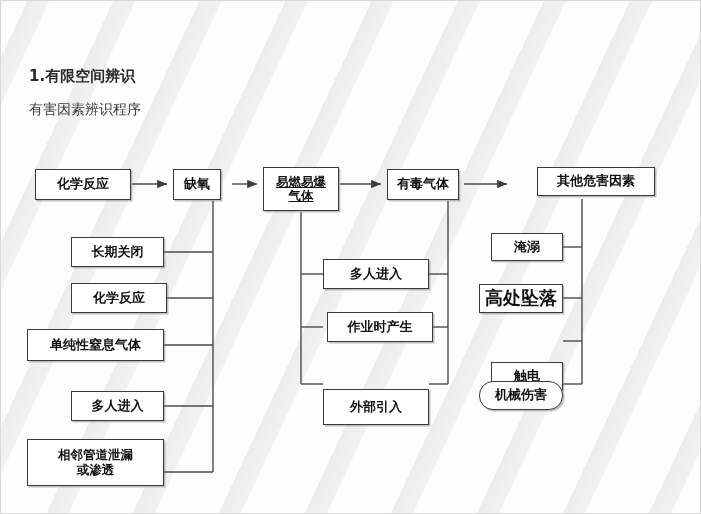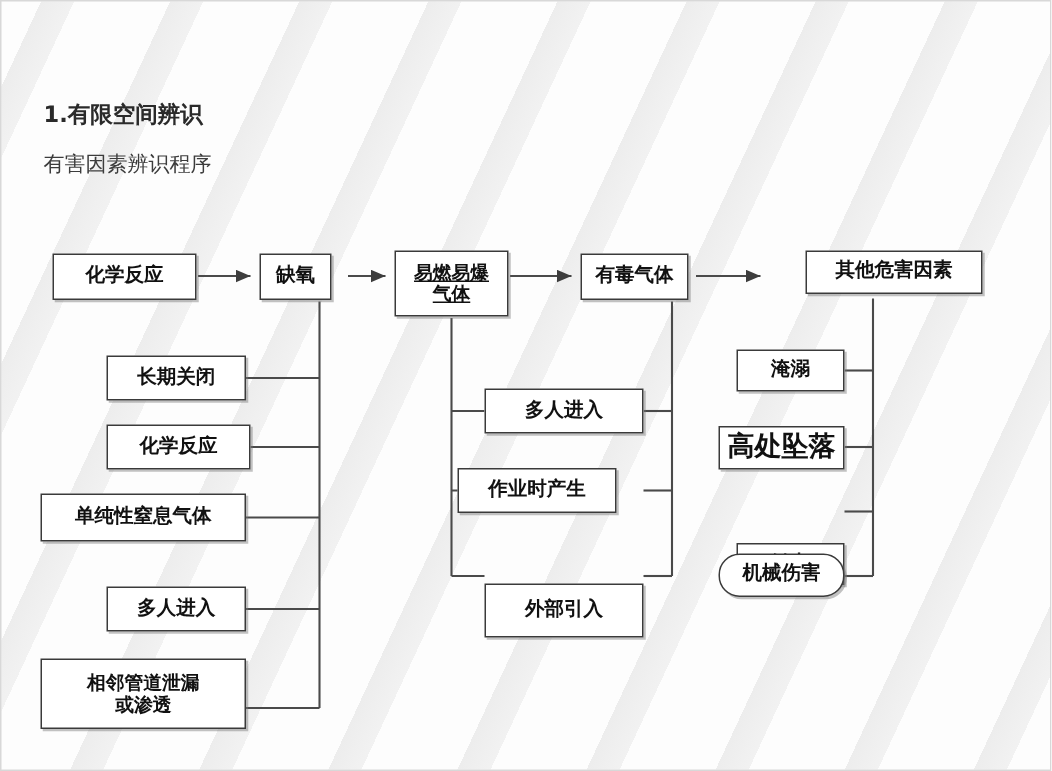--- a/index.html
+++ b/index.html
@@ -152,34 +152,34 @@
         </div>
         <div class="node" style="left: 70px; top: 390px; width: 93px; height: 30px; font-size: 13px;">
           <span>多人进入</span>
         </div>
         <div class="node" style="left: 26px; top: 438px; width: 137px; height: 47px; font-size: 12.5px;">
           <span>相邻管道泄漏<br>或渗透</span>
         </div>
         <div class="node" style="left: 322px; top: 258px; width: 106px; height: 30px; font-size: 13px;">
           <span>多人进入</span>
         </div>
-        <div class="node" style="left: 304px; top: 311px; width: 106px; height: 30px; font-size: 13px;">
+        <div class="node" style="left: 326px; top: 311px; width: 106px; height: 30px; font-size: 13px;">
           <span>作业时产生</span>
         </div>
         <div class="node" style="left: 322px; top: 368px; width: 106px; height: 36px; font-size: 13px; margin-top: 20px;">
           <span>外部引入</span>
         </div>
         <div class="node" style="left: 490px; top: 232px; width: 72px; height: 28px; font-size: 13px;">
           <span>淹溺</span>
         </div>
         <div class="node" style="left: 478px; top: 283px; width: 84px; height: 29px; font-size: 18px;">
           <span>高处坠落</span>
         </div>
         <div class="node" style="left: 490px; top: 326px; width: 72px; height: 28px; font-size: 13px; margin-top: 35px;">
           <span>触电</span>
         </div>
-        <div class="node" style="left: 478px; top: 368px; width: 84px; height: 29px; font-size: 13px; border-radius: 14px;">
+        <div class="node" style="left: 478px; top: 380px; width: 84px; height: 29px; font-size: 13px; border-radius: 14px;">
           <span>机械伤害</span>
         </div>
       </div>
   </div>
 
 </div>
 
 </body></html>

